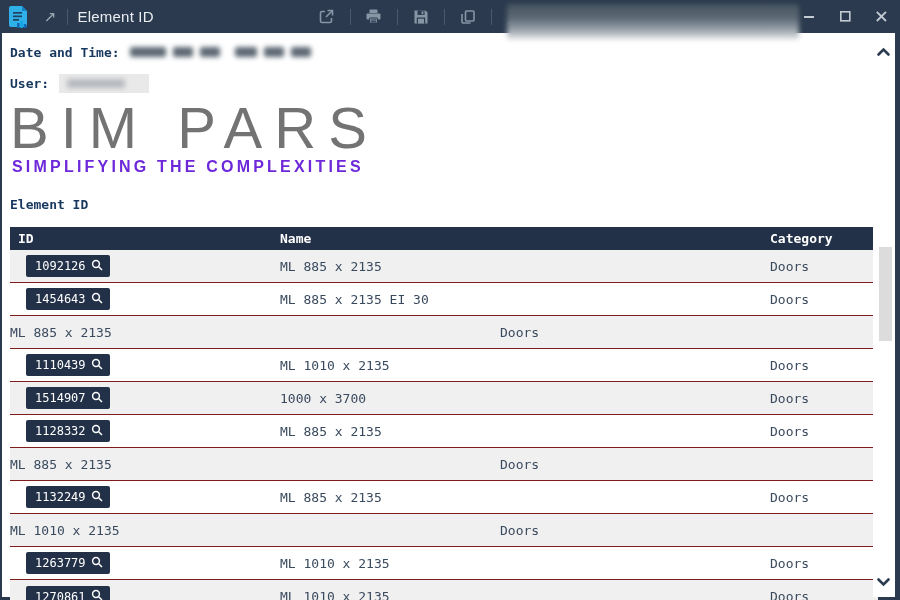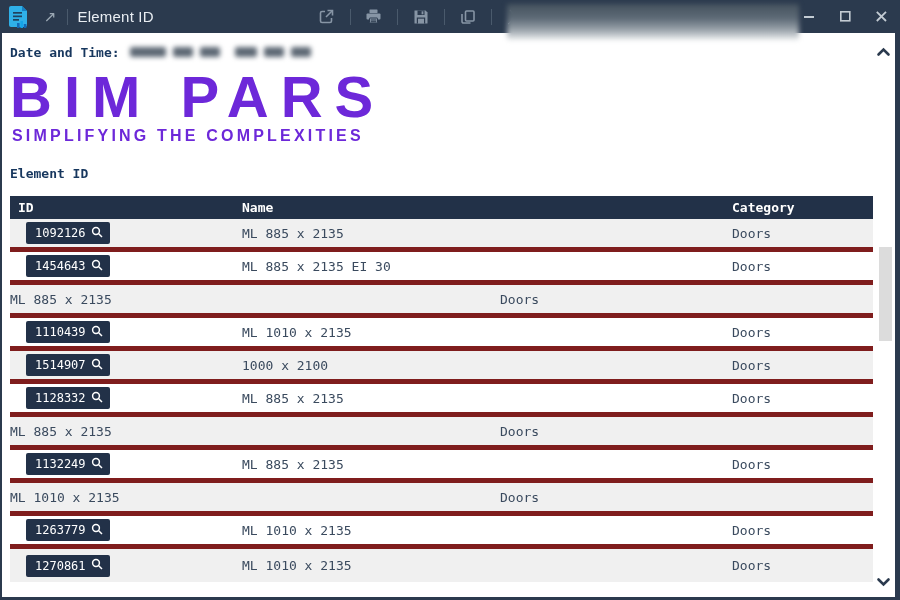--- a/index.html
+++ b/index.html
@@ -41,42 +41,42 @@
 
   .meta-line { display:flex; align-items:center; height:18px; margin-top:2px; }
   .meta-label { font-size:13px; font-weight:bold; color:#17375e; }
   .date-blobs { display:flex; align-items:center; gap:7px; margin-left:10px; }
   .user-chip { margin-left:10px; width:90px; height:19px; background:#e9e9e9; display:flex; align-items:center; }
   .user-chip .blob { background:#b6bac0; height:9px; width:58px; margin-left:8px; }
   .meta-line.second { margin-top:13px; }
 
   .logo { margin-top:8px; }
   .logo-text {
-    font-family:"Liberation Sans",sans-serif; font-weight:bold;
-    font-size:58px; line-height:56px; letter-spacing:12px; color:#6d28d9;
+    font-family:"Liberation Sans",sans-serif; font-weight:normal;
+    font-size:58px; line-height:56px; letter-spacing:12px; color:#737373;
   }
   .logo-tagline {
     font-family:"Liberation Sans",sans-serif; font-weight:bold;
     font-size:16px; letter-spacing:3.2px; color:#6d28d9; margin-top:2px; margin-left:2px;
   }
 
   .section-title { margin-top:21px; font-size:13px; font-weight:bold; color:#17375e; }
 
   
   .etable { width:868px; margin-top:15px; }
   .thead {
     background:#223148; color:#fff; height:23px; display:flex; align-items:center;
     font-size:13px; font-weight:bold;
   }
-  .col-id { width:232px; padding-left:8px; }
+  .col-id { width:270px; padding-left:8px; }
   .col-name { width:490px; }
   .col-cat { flex:1; }
   .row {
     height:33px; display:flex; align-items:center; background:#fff;
-    border-bottom:5px solid #7f1d1d; font-size:13px; color:#3a4a5e;
+    border-bottom:1px solid #7f1d1d; font-size:13px; color:#3a4a5e;
   }
   .row.alt { background:#f0f0f0; }
   .id-btn {
     display:inline-flex; align-items:center; gap:5px; background:#223148; color:#fff;
     border:none; border-radius:2px; height:22px; padding:0 7px 0 9px; margin-left:8px;
     font-family:"DejaVu Sans Mono","Liberation Mono",monospace; font-size:12px; cursor:pointer;
   }
   .rows-wrap .row:last-child { border-bottom:none; }
 
   
@@ -194,20 +194,26 @@
       <span class="date-blobs">
         <span class="blob" style="width:36px"></span>
         <span class="blob" style="width:20px"></span>
         <span class="blob" style="width:20px"></span>
         <span class="blob" style="width:22px; margin-left:8px"></span>
         <span class="blob" style="width:20px"></span>
         <span class="blob" style="width:20px"></span>
       </span>
     </div>
 
+    <div class="meta-line second">
+      <span class="meta-label">User:</span>
+      <span class="user-chip">
+          <span class="blob"></span>
+        </span>
+    </div>
 
     <div class="logo">
       <div class="logo-text">BIM PARS</div>
       <div class="logo-tagline">SIMPLIFYING THE COMPLEXITIES</div>
     </div>
 
     <div class="section-title">Element ID</div>
 
     <div class="etable">
       <div class="thead">
@@ -274,21 +280,21 @@
       <button class="id-btn">
         <span>1514907</span>
         <span>
           <svg width="12" height="12" viewBox="0 0 12 12" fill="none" stroke="#fff" stroke-width="1.5">
             <circle cx="5" cy="5" r="3.4"></circle>
             <line x1="7.7" y1="7.7" x2="11" y2="11"></line>
           </svg>
         </span>
       </button>
     </span>
-    <span class="col-name">1000 x 2100</span>
+    <span class="col-name">1000 x 3700</span>
     <span class="col-cat">Doors</span>
   </div>
 
   <div class="row">
     <span class="col-id">
       <button class="id-btn">
         <span>1128332</span>
         <span>
           <svg width="12" height="12" viewBox="0 0 12 12" fill="none" stroke="#fff" stroke-width="1.5">
             <circle cx="5" cy="5" r="3.4"></circle>

